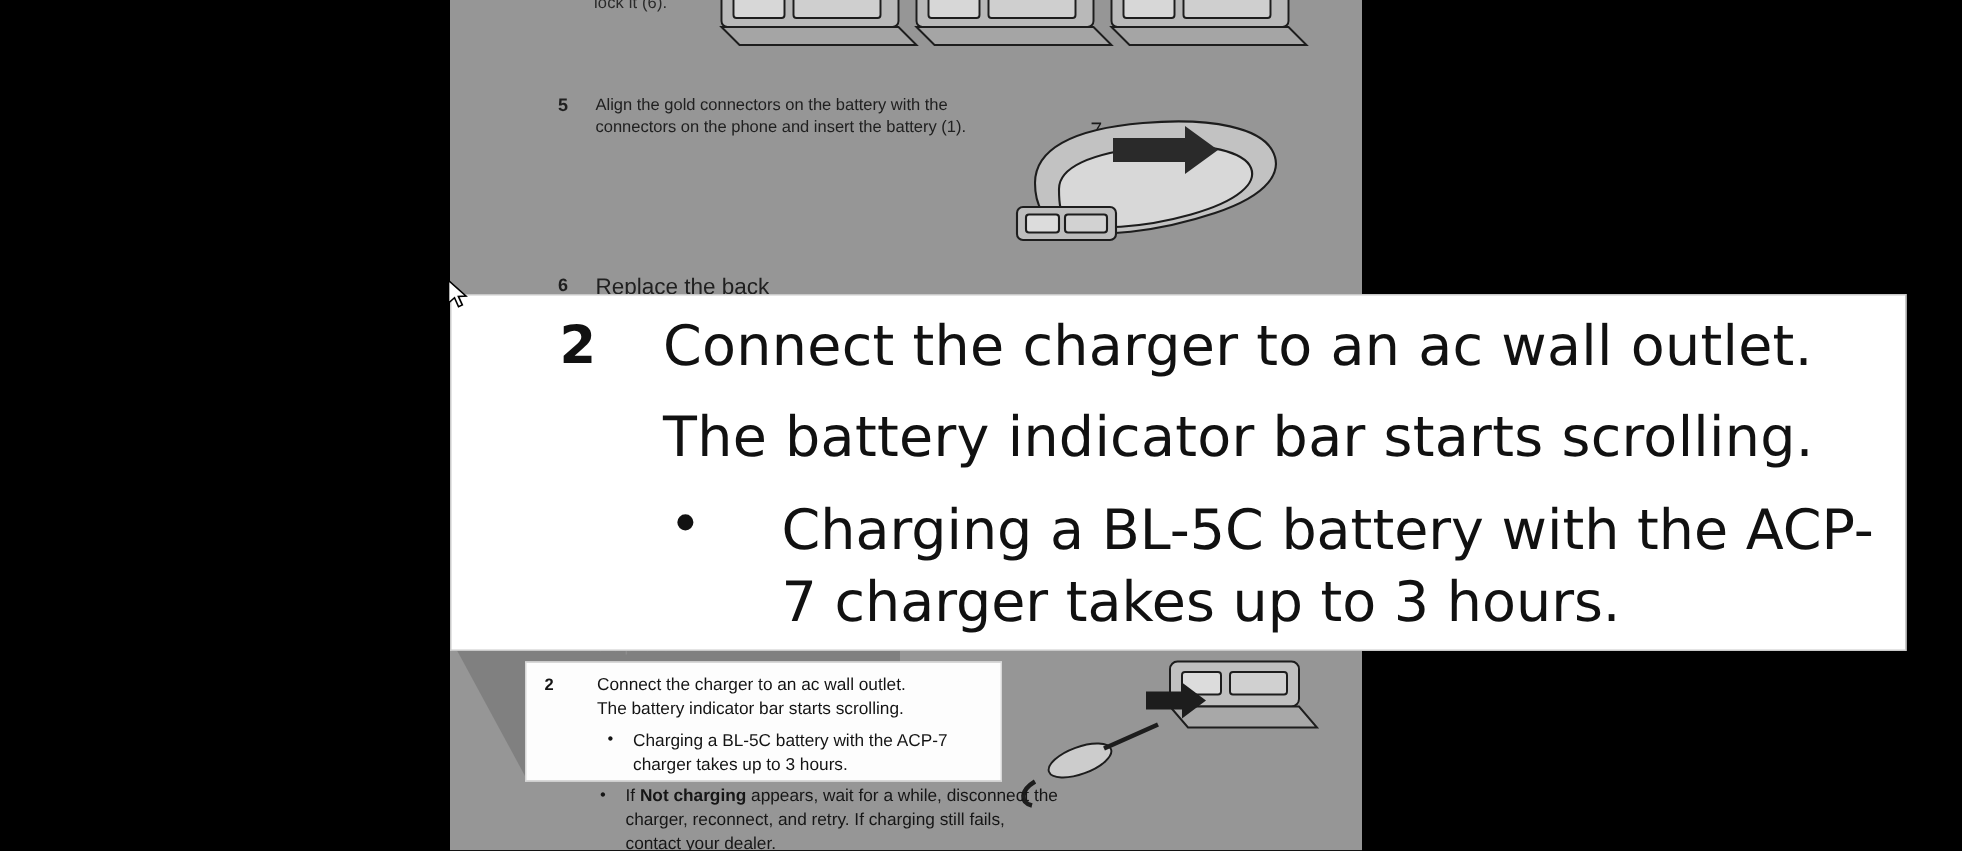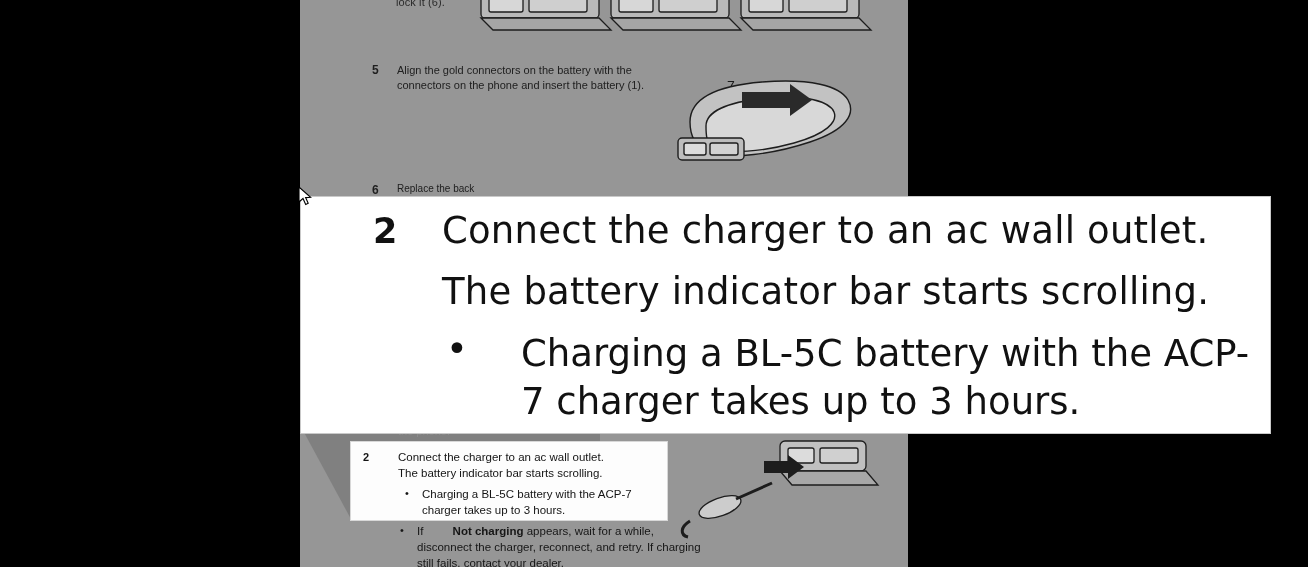--- a/index.html
+++ b/index.html
@@ -78,21 +78,21 @@
     left: 0;
     top: 0;
     font-size: 12px;
     font-weight: bold;
     color: #1f1f1f;
   }
   .step6 .txt {
     position: absolute;
     left: 25px;
     top: 0;
-    font-size: 10px;
+    font-size: 15px;
     color: #202020;
     white-space: nowrap;
     text-align: center;
   }
   .label7 {
     position: absolute;
     left: 427px;
     top: 78px;
     font-size: 14px;
     color: #1a1a1a;
@@ -171,21 +171,21 @@
   }
   .below-1 {
     position: absolute;
     left: 117px;
     top: 98px;
     font-size: 11.5px;
     color: #161616;
     line-height: 16px;
     width: 290px;
   }
-  .below-1 b { font-weight: bold; margin-left: 26px; }
+  .below-1 b { font-weight: bold; }
   .b-bullet {
     position: absolute;
     left: 100px;
     top: 99px;
     font-size: 11px;
     color: #161616;
   }
   
   .wedge {
     position: absolute;

